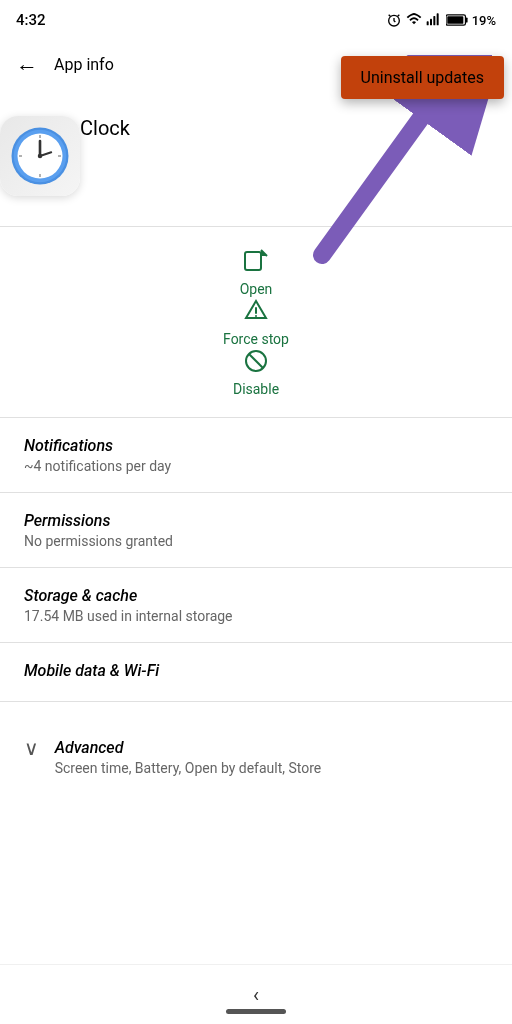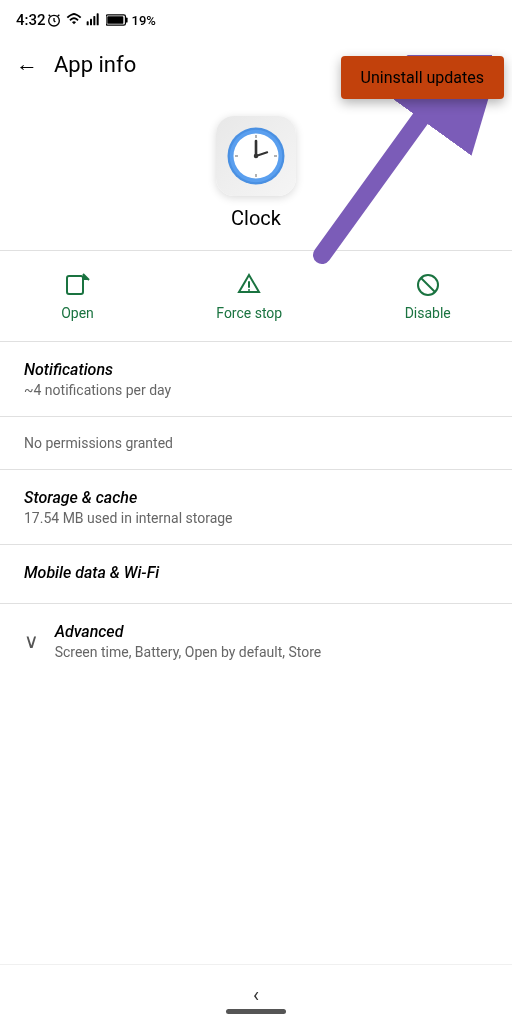--- a/index.html
+++ b/index.html
@@ -8,23 +8,25 @@
       height: 1024px;
       font-family: 'Roboto', Arial, sans-serif;
       background: #fff;
       overflow: hidden;
       position: relative;
     }
 
     
     .status-bar {
       display: flex;
+      justify-content: space-between;
       align-items: center;
       padding: 8px 16px 4px;
       height: 36px;
+      gap: 31px;
     }
     .status-time {
       font-size: 15px;
       font-weight: 500;
       color: #000;
     }
     .status-icons {
       display: flex;
       align-items: center;
       gap: 4px;
@@ -44,21 +46,21 @@
       height: 56px;
       position: relative;
     }
     .back-arrow {
       font-size: 22px;
       color: #000;
       cursor: pointer;
       margin-right: 16px;
     }
     .header-title {
-      font-size: 22px;
+      font-size: 16px;
       font-weight: 400;
       color: #000;
     }
 
     
     .popup-menu {
       position: absolute;
       top: 56px;
       right: 8px;
       background: #c2410c;
@@ -69,22 +71,20 @@
       white-space: nowrap;
     }
     .popup-menu-item {
       font-size: 16px;
       color: #000;
     }
 
     
     .app-icon-section {
       display: flex;
-      flex-direction: column;
-      align-items: center;
       padding: 24px 0 20px;
     }
     .app-icon-wrapper {
       width: 80px;
       height: 80px;
       border-radius: 18px;
       background: linear-gradient(135deg, #e8e8e8 0%, #f5f5f5 100%);
       display: flex;
       align-items: center;
       justify-content: center;
@@ -107,20 +107,21 @@
       background: #e0e0e0;
       margin: 0;
     }
 
     
     .action-row {
       display: flex;
       justify-content: space-around;
       align-items: center;
       padding: 20px 0;
+      flex-direction: column;
     }
     .action-btn {
       display: flex;
       flex-direction: column;
       align-items: center;
       gap: 6px;
       cursor: pointer;
     }
     .action-icon {
       width: 28px;
@@ -161,20 +162,21 @@
       padding: 18px 24px;
       cursor: pointer;
     }
     .chevron-down {
       font-size: 20px;
       color: #555;
       margin-right: 16px;
     }
     .advanced-text {
       flex: 1;
+      margin-top: 18px;
     }
 
     
     .bottom-nav {
       position: absolute;
       bottom: 0;
       left: 0;
       right: 0;
       height: 60px;
       display: flex;
@@ -325,20 +327,21 @@
 <div class="settings-list">
 
   <div class="settings-item">
     <div class="settings-item-title">Notifications</div>
     <div class="settings-item-subtitle">~4 notifications per day</div>
   </div>
 
   <div class="divider"></div>
 
   <div class="settings-item">
+    <div class="settings-item-title">Permissions</div>
     <div class="settings-item-subtitle">No permissions granted</div>
   </div>
 
   <div class="divider"></div>
 
   <div class="settings-item">
     <div class="settings-item-title">Storage &amp; cache</div>
     <div class="settings-item-subtitle">17.54 MB used in internal storage</div>
   </div>
 

